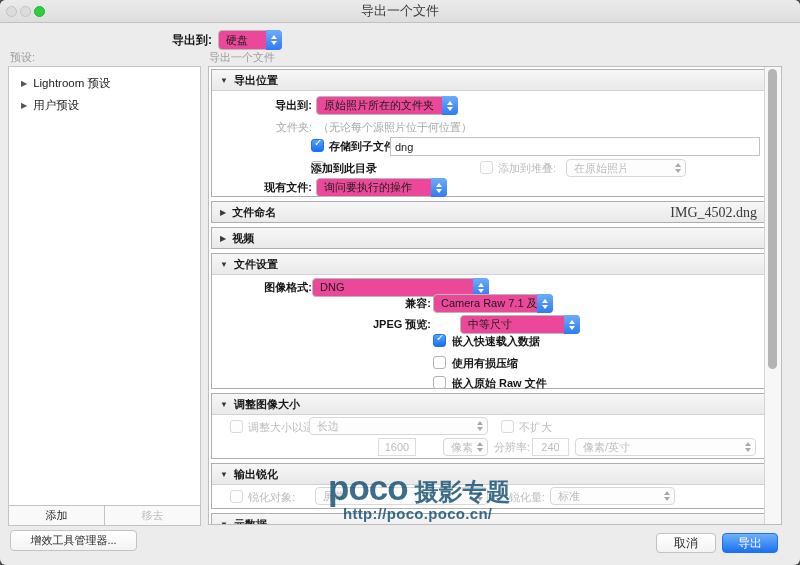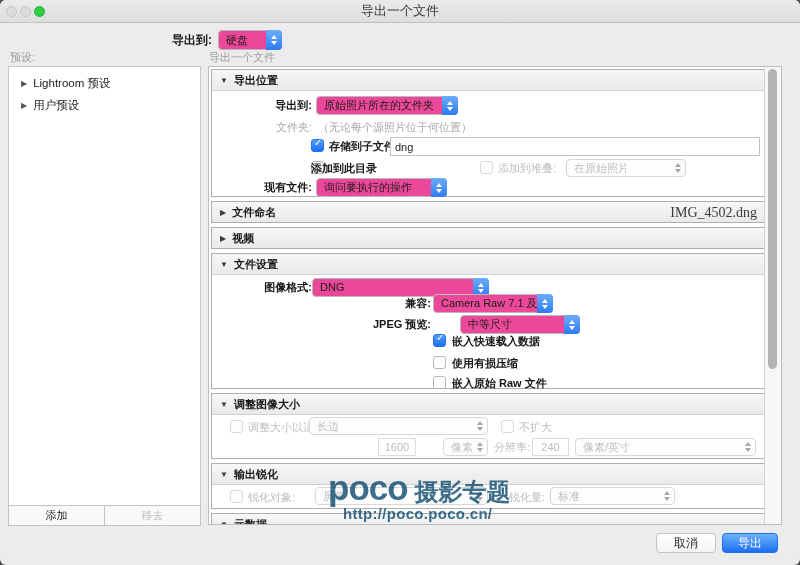--- a/index.html
+++ b/index.html
@@ -100,20 +100,21 @@
   <div class="listbox">
     <div class="pitem" style="top:6px;">
       <span class="dtri">▶</span><span>Lightroom 预设</span>
     </div>
     <div class="pitem" style="top:28px;">
       <span class="dtri">▶</span><span>用户预设</span>
     </div>
   </div>
   <div class="btn flat" style="left:8px;top:505px;width:97px;height:21px;line-height:19px;">添加</div>
   <div class="btn flat disb" style="left:104px;top:505px;width:97px;height:21px;line-height:19px;">移去</div>
+  <div class="btn" style="left:10px;top:530px;width:127px;height:21px;line-height:19px;">增效工具管理器...</div>
 
   <div class="caption" style="left:209px;top:50px;">导出一个文件</div>
 
   <div class="panel">
 
     <div class="section" style="top:2px;height:128px;">
       <div class="sec-h">
         <span class="htri">▼</span>
         <span class="t">导出位置</span>
       </div>

